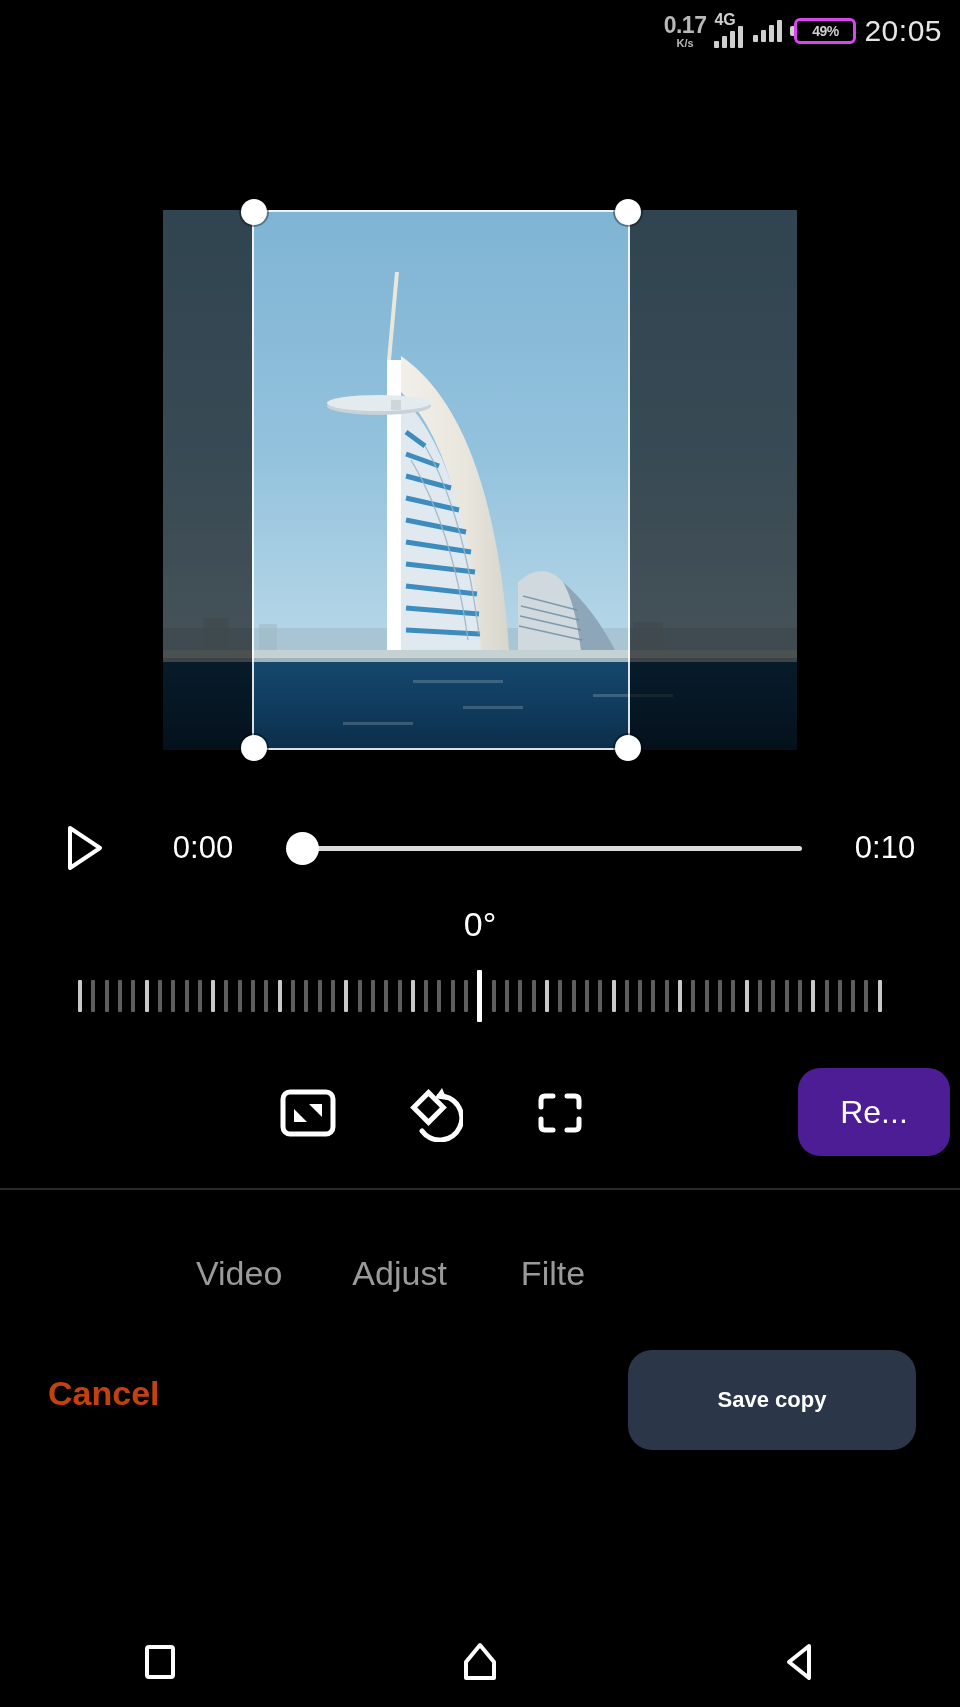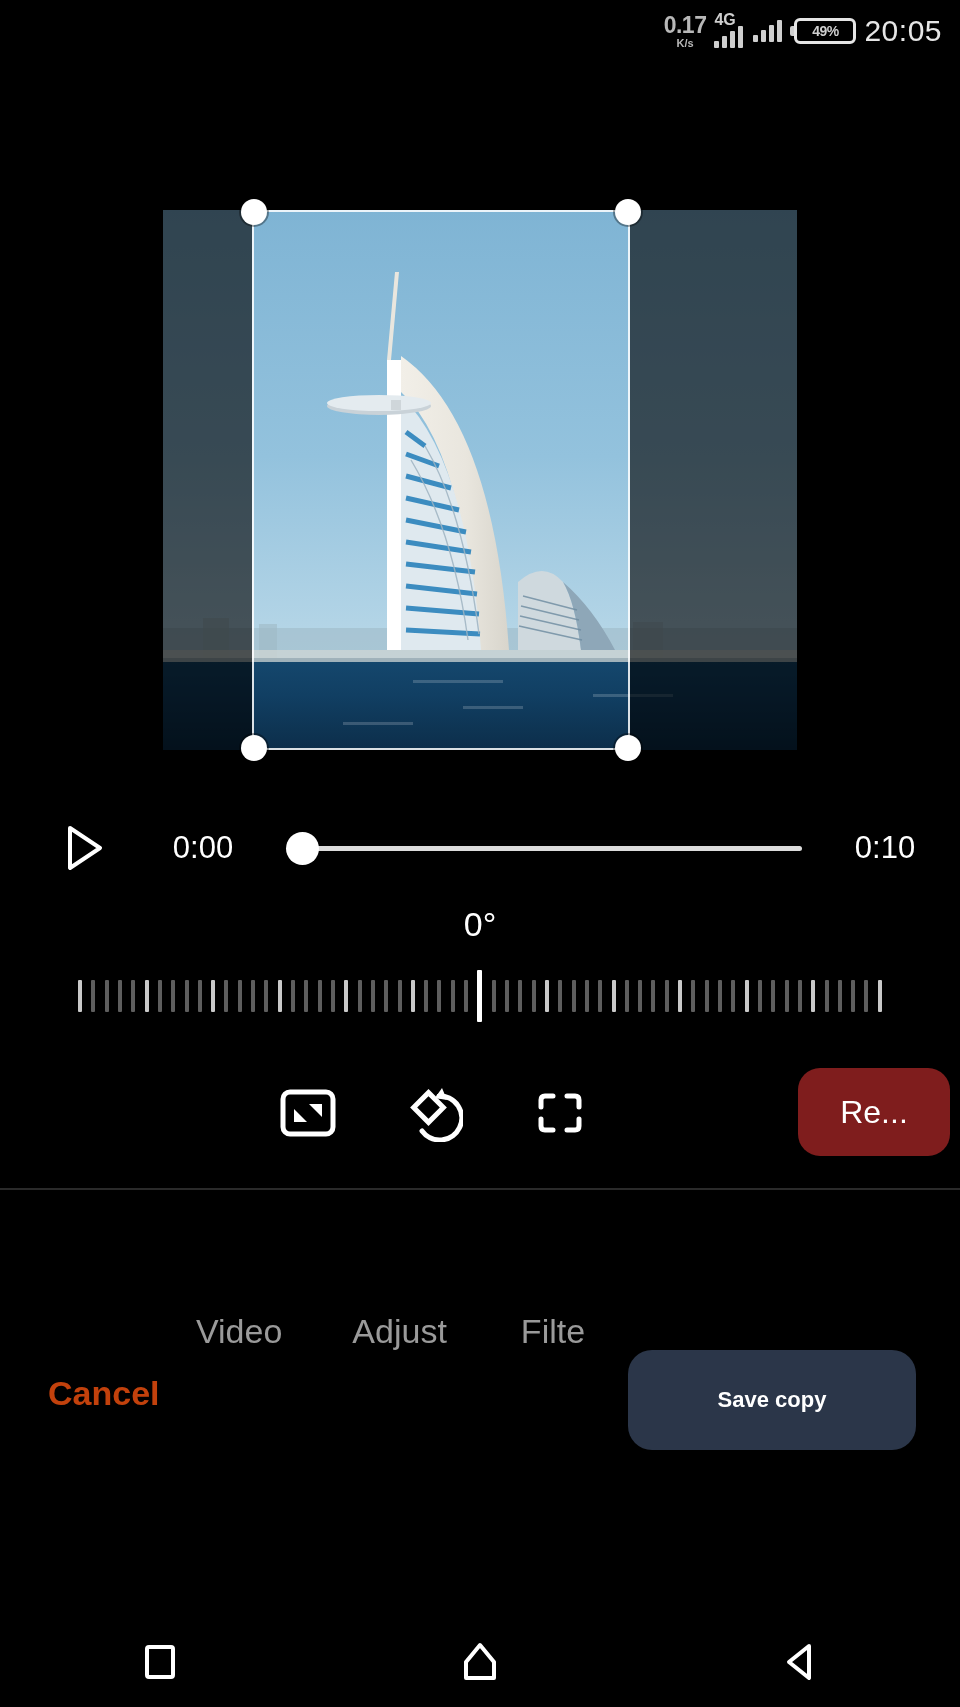--- a/index.html
+++ b/index.html
@@ -25,21 +25,21 @@
   .gtag{ position:absolute; top:-3px; left:0px; font-size:16px; font-weight:bold; color:#cfcfcf; }
   .bars{ display:flex; align-items:flex-end; gap:3px; height:22px; }
   .bars i{ display:block; width:5px; background:#cfcfcf; border-radius:1px; }
   .bars i:nth-child(1){height:7px}
   .bars i:nth-child(2){height:12px}
   .bars i:nth-child(3){height:17px}
   .bars i:nth-child(4){height:22px}
   .sig2{ margin-left:2px; }
   .battery{ display:flex; align-items:center; }
   .batt-nub{ width:4px;height:10px;background:#cfcfcf;border-radius:2px 0 0 2px;}
-  .batt-body{ width:62px;height:26px;border:3px solid #e5e5e5;border-radius:6px;
+  .batt-body{ width:62px;height:26px;border:3px solid #d946ef;border-radius:6px;
     display:flex;align-items:center;justify-content:center;}
   .batt-body span{ font-size:14px;font-weight:bold;color:#cfcfcf;letter-spacing:-0.5px;}
   .clock{ font-size:30px; color:#e6e6e6; letter-spacing:0.5px; }
 
   
   .preview{ position:absolute; top:210px; left:0; width:960px; height:540px; }
   .photo{
     position:absolute; left:163px; top:0; width:634px; height:540px;
     background:#0d1418; overflow:hidden;
   }
@@ -85,30 +85,30 @@
 
   
   .tools{ position:absolute; top:1055px; left:0; width:960px; height:115px;
     display:flex; align-items:center; }
   .toolbtn{ width:84px; height:84px; display:flex; align-items:center;
     justify-content:center; }
   .t1{ margin-left:266px; }
   .t2{ margin-left:42px; }
   .t3{ margin-left:42px; }
   .rebtn{ position:absolute; right:10px; top:13px; width:152px; height:88px;
-    background:#7f1d1d; border-radius:22px; display:flex; align-items:center;
+    background:#4c1d95; border-radius:22px; display:flex; align-items:center;
     justify-content:center; }
   .rebtn span{ font-size:32px; color:#fff; }
 
   
   .divider{ position:absolute; top:1188px; left:0; width:960px; height:2px;
     background:#2a2a2a; }
 
   
-  .tabs{ position:absolute; top:1276px; left:0; width:960px; height:110px;
+  .tabs{ position:absolute; top:1218px; left:0; width:960px; height:110px;
     display:flex; align-items:center; }
   .tab{ font-size:34px; color:#9a9a9a; }
   .tab.sel{ color:#ffffff; font-weight:bold; background:#5a5a5a;
     border-radius:40px; padding:19px 52px; }
   .tabv{ margin-left:196px; }
   .tabc{ margin-left:78px; }
   .taba{ margin-left:70px; }
   .tabf{ margin-left:74px; }
 
   

